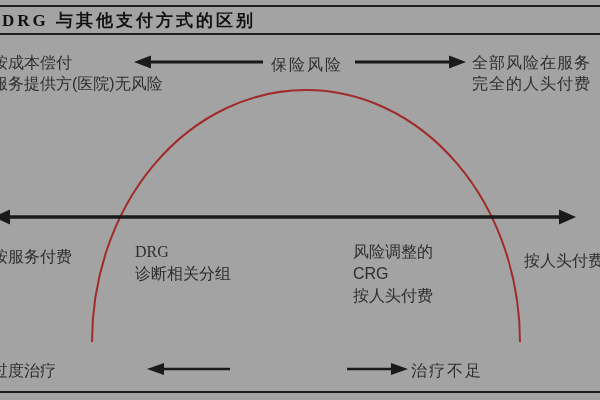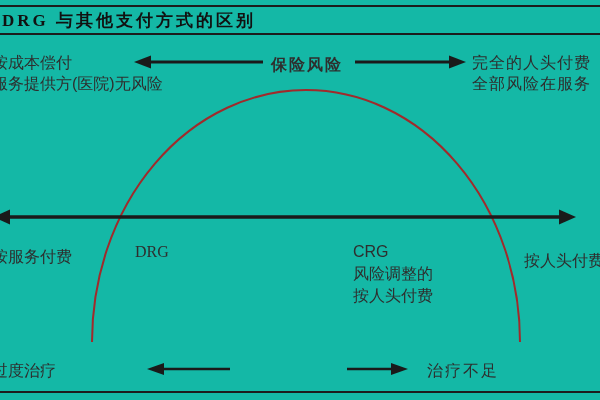--- a/index.html
+++ b/index.html
@@ -1,48 +1,48 @@
 <!DOCTYPE html>
 <html><head>
 <meta charset="utf-8">
 <style>
   html, body { margin: 0; padding: 0; background: #ffffff; }
   .frame {
     position: relative;
     width: 600px;
     height: 400px;
-    background: #14b8a6;
+    background: #a3a3a3;
     overflow: hidden;
     font-family: "Liberation Sans", sans-serif;
     color: #2e2e2e;
   }
   .abs { position: absolute; white-space: nowrap; }
   .rule { position: absolute; left: 0; width: 600px; background: #1c1c1c; }
   .rule-top { top: 5px; height: 2px; }
   .rule-title { top: 33px; height: 2px; }
   .rule-bottom { top: 391px; height: 2px; }
   .title {
     left: 2px; top: 9px;
     font-family: "Liberation Serif", serif;
     font-weight: bold;
     font-size: 17px;
     letter-spacing: 3px;
     color: #111111;
   }
   .body-txt { font-size: 16px; line-height: 21px; }
   .tl-block { left: -8px; top: 52px; }
-  .center-top { left: 271px; top: 54px; letter-spacing: 2px; font-weight: bold; }
+  .center-top { left: 271px; top: 54px; letter-spacing: 2px; }
   .tr-block { left: 472px; top: 52px; letter-spacing: 1px; }
   .axis-left { left: -8px; top: 246px; }
   .axis-right { left: 524px; top: 250px; }
   .drg-block { left: 135px; top: 241px; line-height: 22px; font-family: Liberation Serif, serif; }
   .crg-block { left: 353px; top: 241px; line-height: 22px; }
   .bottom-left { left: -8px; top: 360px; }
   .bottom-center { left: 237px; top: 360px; letter-spacing: 2px; }
-  .bottom-right { left: 427px; top: 360px; letter-spacing: 2px; }
+  .bottom-right { left: 411px; top: 360px; letter-spacing: 2px; }
   svg.overlay {
     position: absolute;
     left: 0; top: 0;
     width: 600px; height: 400px;
     pointer-events: none;
   }
 </style>
 </head>
 <body>
 
@@ -72,33 +72,34 @@
     <line x1="347" y1="369" x2="393" y2="369" stroke-width="2.6" stroke="#1a1a1a"></line>
     <polygon points="408,369 391,363 391,375" fill="#1a1a1a"></polygon>
   </svg>
 
   <div class="abs body-txt tl-block">
     <div>按成本偿付</div>
     <div>服务提供方(医院)无风险</div>
   </div>
   <div class="abs body-txt center-top">保险风险</div>
   <div class="abs body-txt tr-block">
+    <div>全部风险在服务</div>
     <div>完全的人头付费</div>
-    <div>全部风险在服务</div>
   </div>
 
   <div class="abs body-txt axis-left">按服务付费</div>
   <div class="abs body-txt axis-right">按人头付费</div>
 
   <div class="abs body-txt drg-block">
     <div>DRG</div>
+    <div>诊断相关分组</div>
   </div>
 
   <div class="abs body-txt crg-block">
+    <div>风险调整的</div>
     <div>CRG</div>
-    <div>风险调整的</div>
     <div>按人头付费</div>
   </div>
 
   <div class="abs body-txt bottom-left">过度治疗</div>
   <div class="abs body-txt bottom-right">治疗不足</div>
 
 </div>
 
 </body></html>

